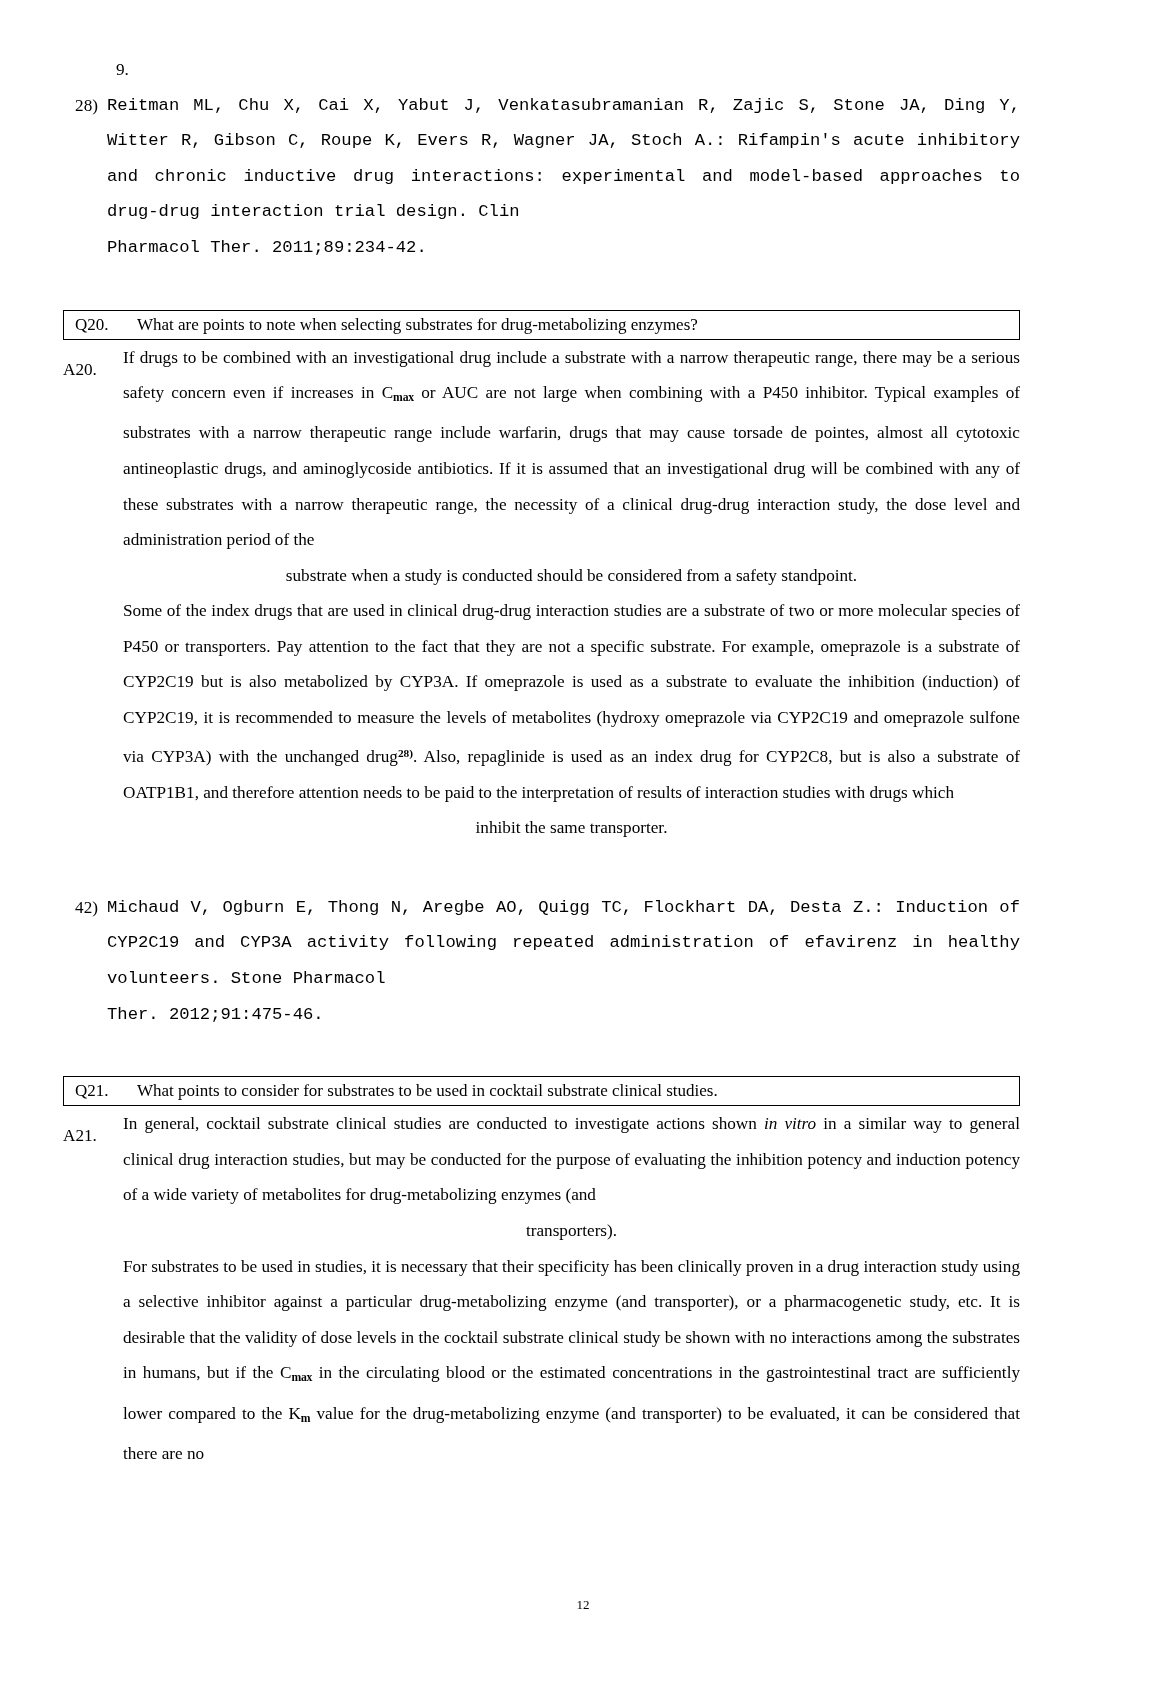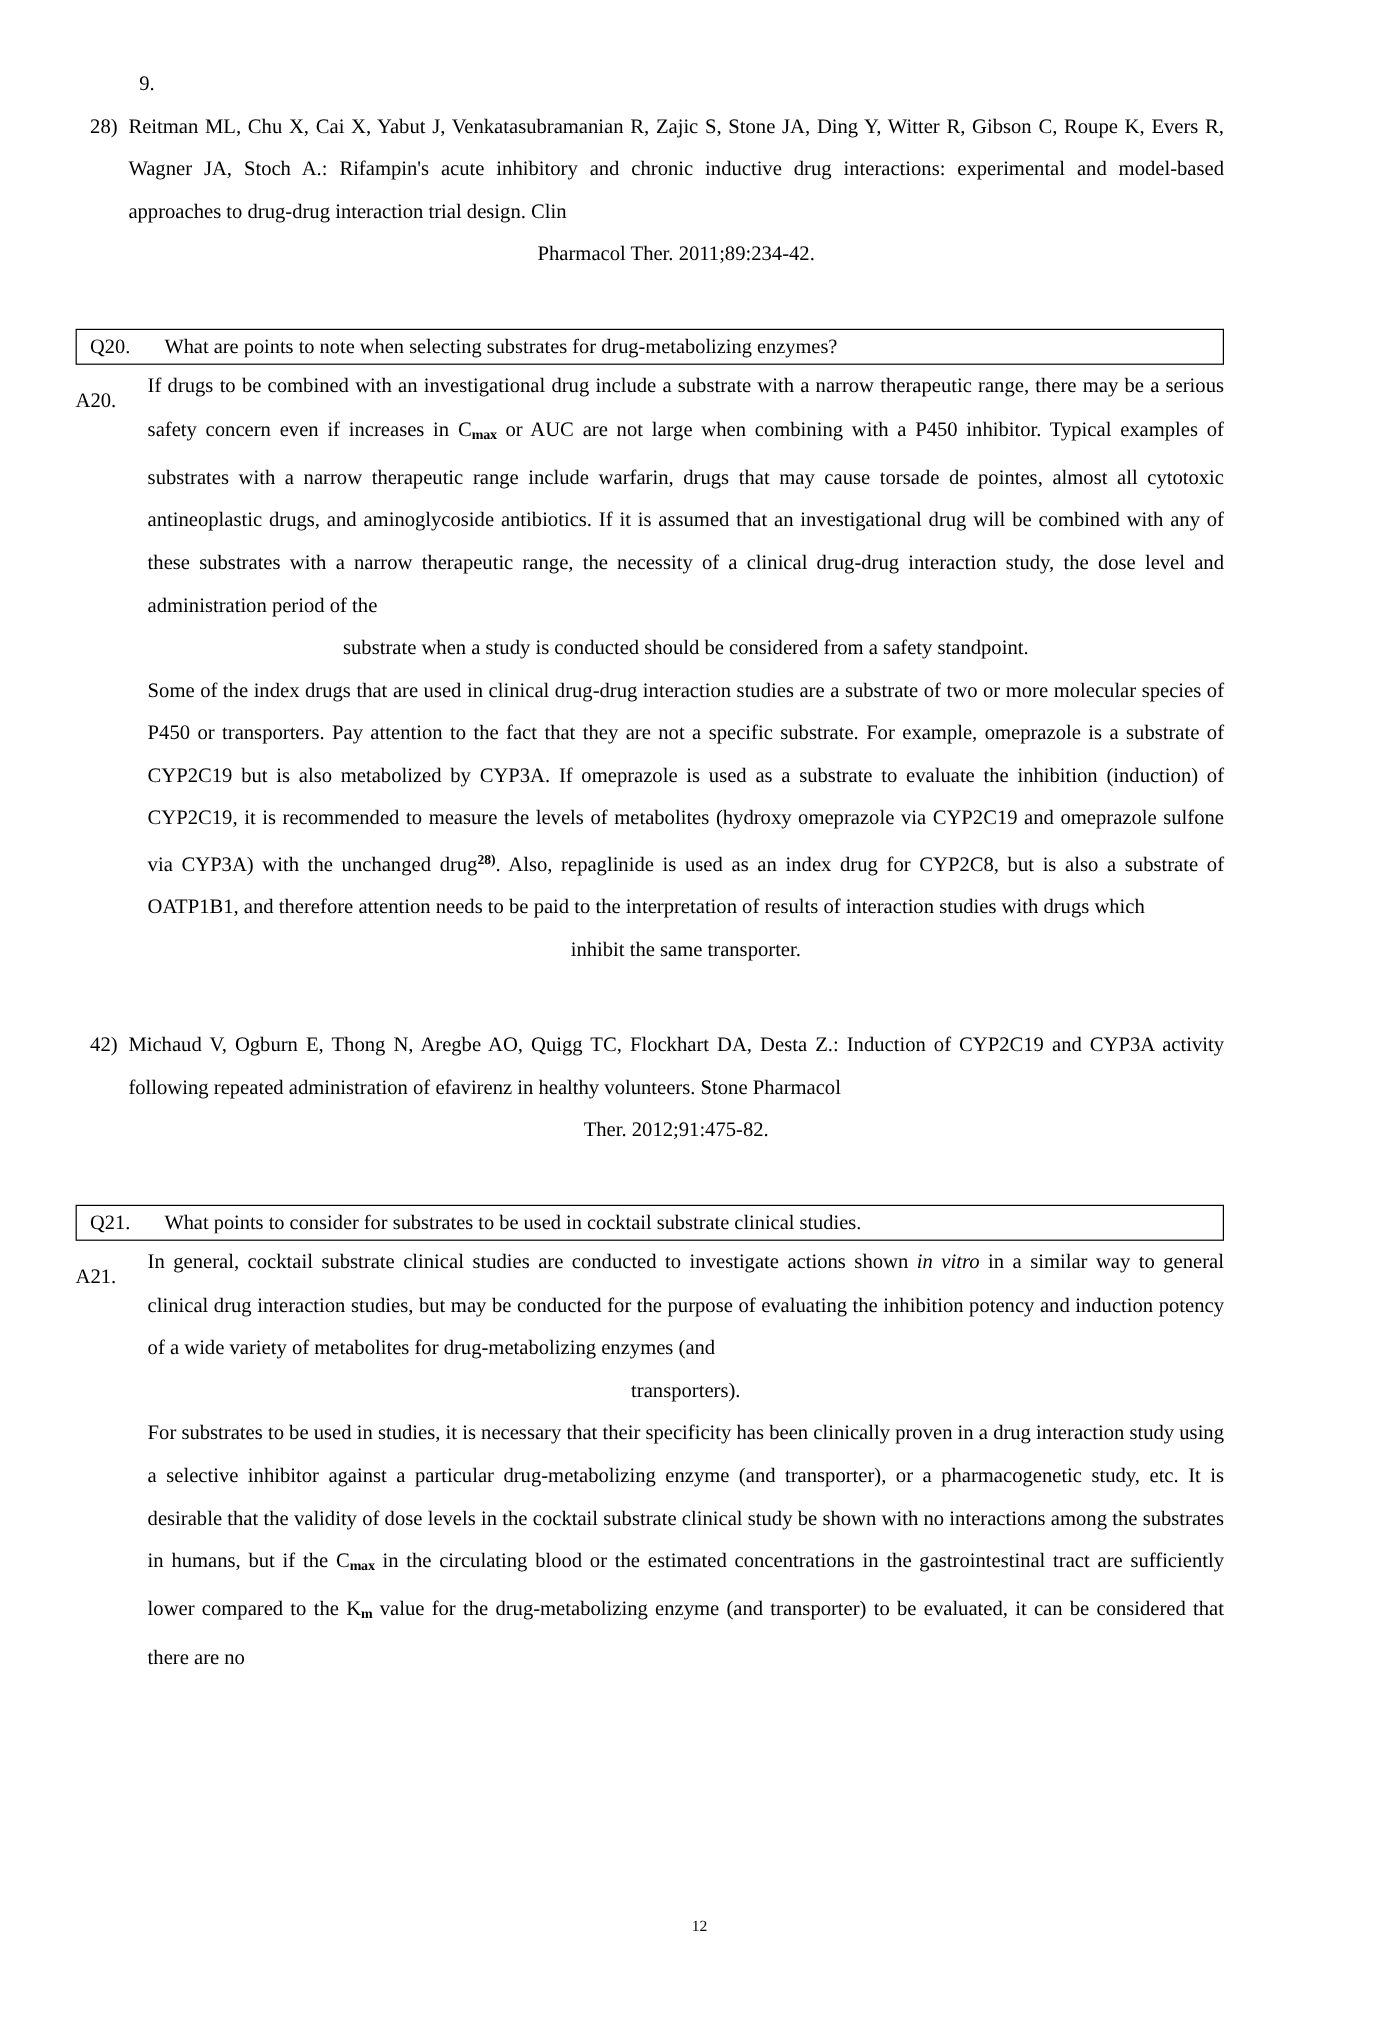--- a/index.html
+++ b/index.html
@@ -39,22 +39,23 @@
     flex: 0 0 auto;
     width: 44px;
     text-align: right;
     padding-right: 9px;
     box-sizing: border-box;
     white-space: nowrap;
   }
   .ref-body {
     flex: 1 1 auto;
     text-align: justify;
+    font-family: Liberation Mono, monospace;
   }
-  .ref-body .tail { text-align: center; display: block; }
+  .ref-body .tail { text-align: left; display: block; }
 
   
   .orphan {
     font-size: 17.2px;
     line-height: 35.6px;
     padding-left: 53px;
   }
 
   
   .qbox {
@@ -154,21 +155,21 @@
 
         <p><span>Some of the index drugs that are used in clinical drug-drug interaction studies are a substrate of two or more molecular species of P450 or transporters. Pay attention to the fact that they are not a specific substrate. For example, omeprazole is a substrate of CYP2C19 but is also metabolized by CYP3A. If omeprazole is used as a substrate to evaluate the inhibition (induction) of CYP2C19, it is recommended to measure the levels of metabolites (hydroxy omeprazole via CYP2C19 and omeprazole sulfone via CYP3A) with the unchanged drug</span><sup>28)</sup><span>. Also, repaglinide is used as an index drug for CYP2C8, but is also a substrate of OATP1B1, and therefore attention needs to be paid to the interpretation of results of interaction studies with drugs which</span><span class="tail">inhibit the same transporter.</span></p>
 
       </div>
     </div>
 
     <div class="spacer-lg"></div>
 
     <div class="ref">
       <span class="ref-num">42)</span>
-      <span class="ref-body"><span>Michaud V, Ogburn E, Thong N, Aregbe AO, Quigg TC, Flockhart DA, Desta Z.: Induction of CYP2C19 and CYP3A activity following repeated administration of efavirenz in healthy volunteers. Stone Pharmacol</span><span class="tail">Ther. 2012;91:475-82.</span></span>
+      <span class="ref-body"><span>Michaud V, Ogburn E, Thong N, Aregbe AO, Quigg TC, Flockhart DA, Desta Z.: Induction of CYP2C19 and CYP3A activity following repeated administration of efavirenz in healthy volunteers. Stone Pharmacol</span><span class="tail">Ther. 2012;91:475-46.</span></span>
     </div>
 
     <div class="spacer-lg"></div>
 
     <div class="qbox">
       <span class="q-id">Q21.</span>
       <span class="q-text">What points to consider for substrates to be used in cocktail substrate clinical studies.</span>
     </div>
 
     <div class="ablock">

